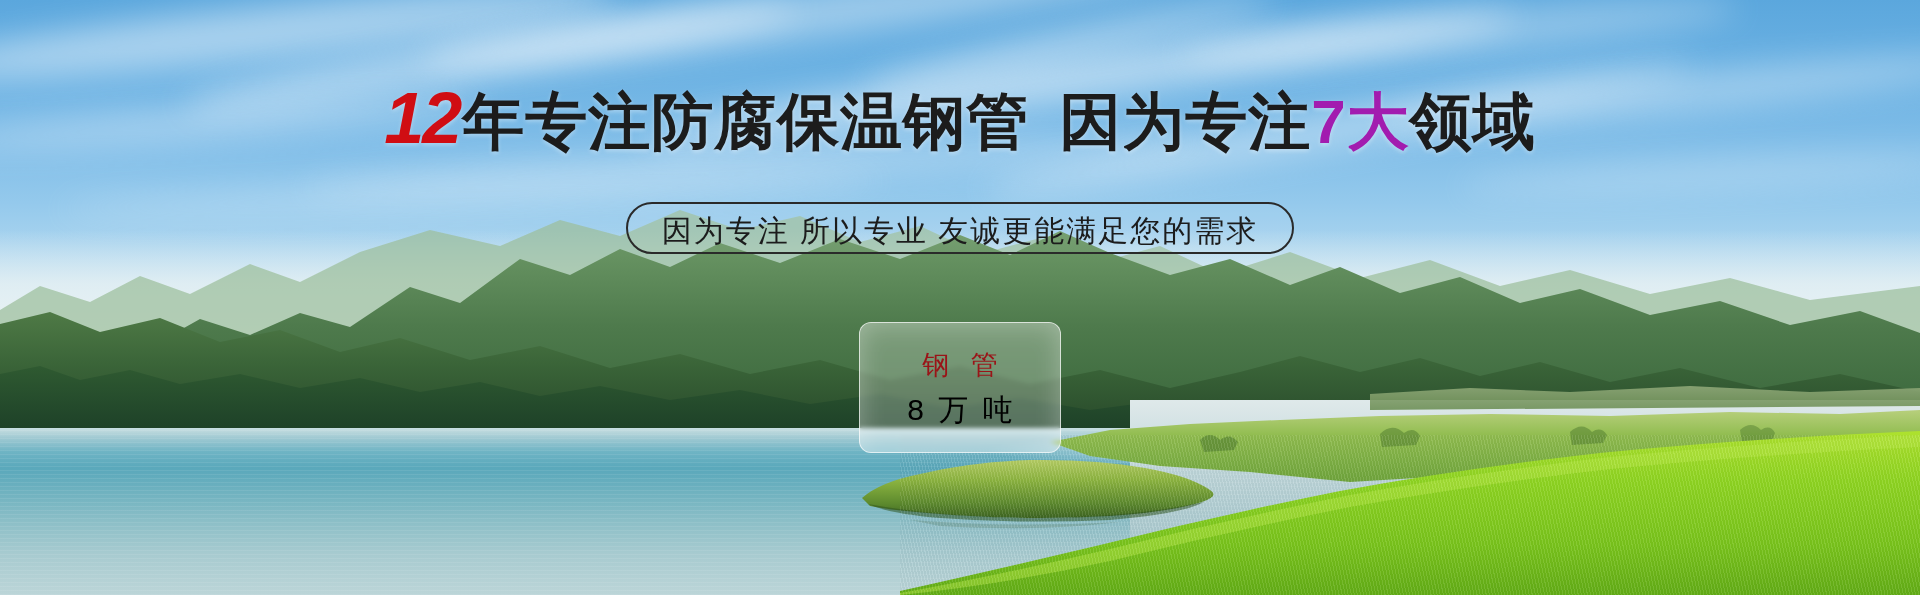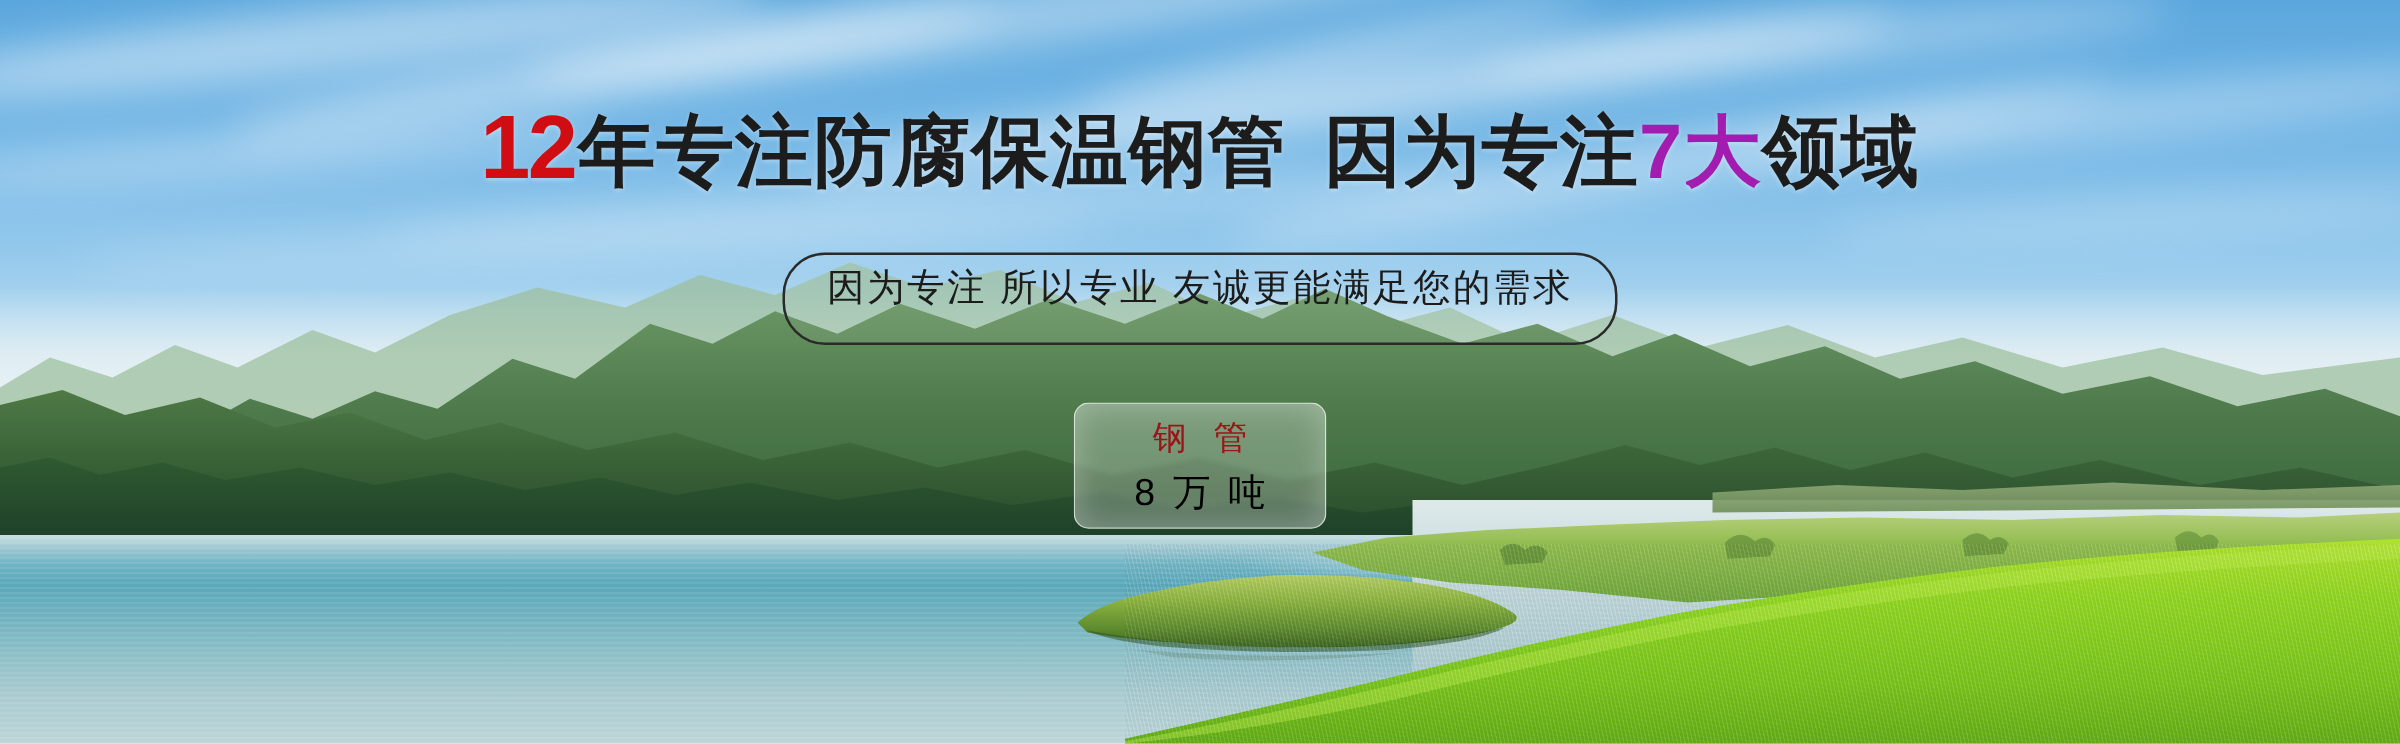--- a/index.html
+++ b/index.html
@@ -166,60 +166,61 @@
     line-height: 64px;
     font-weight: 700;
     color: #1c1c1c;
     letter-spacing: 1px;
     white-space: nowrap;
     text-shadow: 0 2px 4px rgba(255,255,255,.35);
   }
   .headline .num {
     color: #d00d13;
     font-size: 72px;
+    font-style: italic;
     font-weight: 700;
     letter-spacing: -2px;
     padding-right: 2px;
   }
   .headline .red {
     color: #a21caf;
   }
   .headline .gap { display: inline-block; width: 30px; }
 
   .subtitle-wrap {
     position: absolute;
     top: 202px;
     left: 0; right: 0;
     display: flex;
     justify-content: center;
   }
   .subtitle {
     border: 2px solid #2a2a2a;
     border-radius: 34px;
-    padding: 8px 34px 24px;
+    padding: 8px 34px 2px;
     font-size: 30px;
     line-height: 38px;
     letter-spacing: 2px;
     color: #1c1c1c;
     background: rgba(255,255,255,0.06);
     white-space: nowrap;
   }
 
   
   .cards {
     position: absolute;
     top: 322px;
     left: 0; right: 0;
     display: flex;
     justify-content: center;
     gap: 8px;
   }
   .card {
     width: 202px;
-    height: 101px;
+    height: 131px;
     border: 1px solid rgba(255,255,255,0.72);
     border-radius: 12px;
     background: rgba(255,255,255,0.26);
     backdrop-filter: blur(2px);
     display: flex;
     flex-direction: column;
     align-items: center;
     justify-content: center;
     gap: 14px;
     box-shadow: inset 0 0 26px rgba(255,255,255,0.30);

